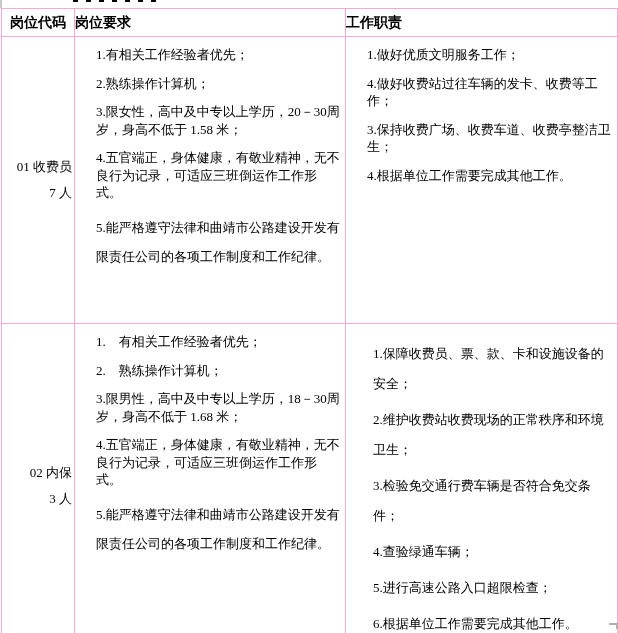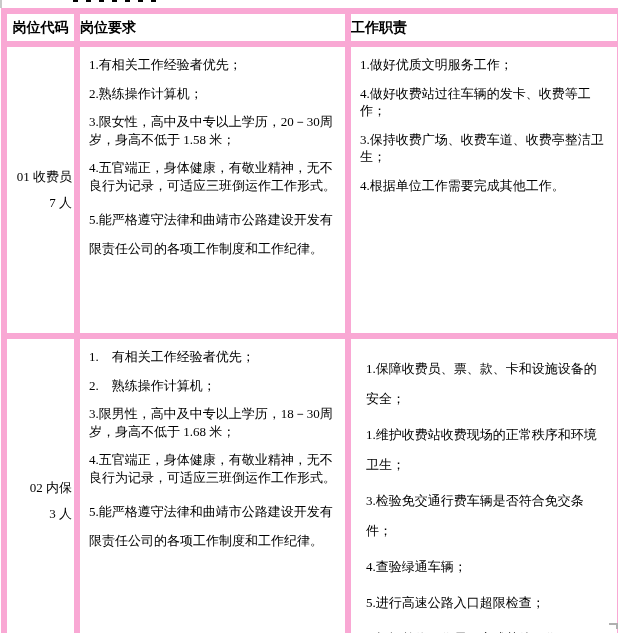--- a/index.html
+++ b/index.html
@@ -49,21 +49,21 @@
   }
   table.jobs {
     position: absolute;
     left: 1px;
     top: 8px;
     width: 616px;
     border-collapse: collapse;
     table-layout: fixed;
   }
   .jobs th, .jobs td {
-    border: 6px solid #f9a8d4;
+    border: 1px solid #f9a8d4;
     vertical-align: top;
     overflow: hidden;
   }
   .jobs thead th {
     height: 27px;
     padding: 0;
     font-size: 14px;
     font-weight: bold;
     vertical-align: middle;
   }
@@ -73,21 +73,21 @@
   tr.row-0 td { height: 275px; }
   tr.row-1 td { height: 307px; }
   td.code-cell {
     vertical-align: middle;
     text-align: right;
     font-size: 13px;
     padding: 0 2px;
   }
   .code-line { line-height: 26px; }
   td.req-cell, td.duty-cell {
-    padding: 9px 5px 2px 9px;
+    padding: 9px 5px 2px 21px;
     font-size: 13px;
   }
   .req-cell p, .duty-cell p {
     margin: 0 0 11px 0;
     line-height: 17.5px;
     white-space: pre-wrap;
   }
   
   .req-cell p:last-child {
     line-height: 29px;
@@ -147,21 +147,21 @@
           </td>
           <td class="req-cell">
             <p>1.　有相关工作经验者优先；</p>
             <p>2.　熟练操作计算机；</p>
             <p>3.限男性，高中及中专以上学历，18－30周岁，身高不低于 1.68 米；</p>
             <p>4.五官端正，身体健康，有敬业精神，无不良行为记录，可适应三班倒运作工作形式。</p>
             <p>5.能严格遵守法律和曲靖市公路建设开发有限责任公司的各项工作制度和工作纪律。</p>
           </td>
           <td class="duty-cell">
             <p>1.保障收费员、票、款、卡和设施设备的安全；</p>
-            <p>1.维护收费站收费现场的正常秩序和环境卫生；</p>
+            <p>2.维护收费站收费现场的正常秩序和环境卫生；</p>
             <p>3.检验免交通行费车辆是否符合免交条件；</p>
             <p>4.查验绿通车辆；</p>
             <p>5.进行高速公路入口超限检查；</p>
             <p>6.根据单位工作需要完成其他工作。</p>
           </td>
         </tr>
       </tbody>
   </table>
 
   <div class="handle-br"></div>

